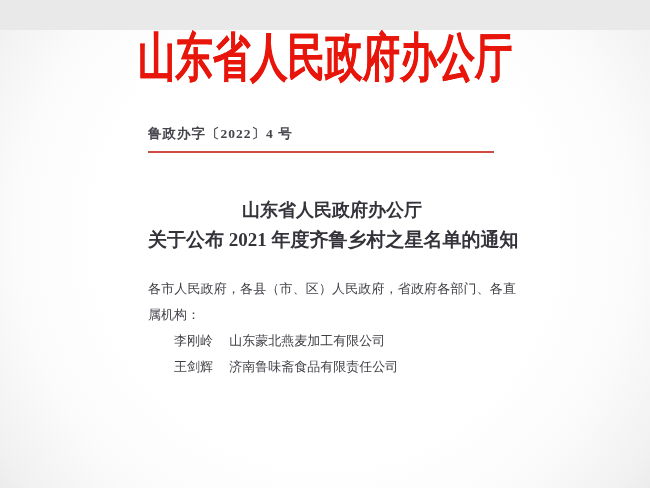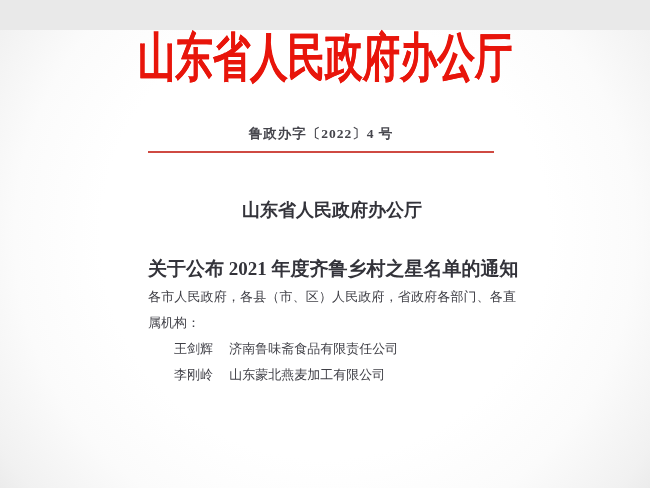--- a/index.html
+++ b/index.html
@@ -13,37 +13,37 @@
     background: radial-gradient(circle at 50% 42%, #ffffff 52%, #fbfbfb 72%, #f1f1f1 90%, #e7e7e7 100%);
   }
   .letterhead {
     margin-top: 30px; height: 56px; line-height: 56px;
     text-align: center; font-weight: bold; font-size: 52px;
     color: #e8150b; white-space: nowrap;
     transform: scaleX(0.72); transform-origin: 50% 50%;
     text-shadow: 0.5px 0 0 #e8150b;
   }
   .docnum-block {
-    margin: 40px 0 16px 148px; width: 346px; text-align: center;
+    margin: 40px 0 16px 148px; width: 346px; text-align: left;
   }
   .docnum {
     font-size: 13.5px; line-height: 16px; color: #45454c; letter-spacing: 1px;
     font-weight: bold;
   }
   .red-rule {
     margin-top: 9px; height: 2px; background: #cf4a42; border: 0;
   }
   .content {
     margin-left: 148px; width: 368px;
   }
   .notice-title { margin-top: 42px; text-align: center; color: #33333a; }
   .notice-title .t1 { font-size: 18px; font-weight: bold; line-height: 30px; }
-  .notice-title .t2 { font-size: 19px; font-weight: bold; line-height: 30px; white-space: nowrap; margin-top: 29px; }
+  .notice-title .t2 { font-size: 19px; font-weight: bold; line-height: 30px; white-space: nowrap; }
   .body-text {
-    font-size: 13px; line-height: 26px;
+    margin-top: 21px; font-size: 13px; line-height: 26px;
     color: #3f3f46; text-align: justify;
   }
   .para-indent { text-indent: 2em; }
   .laureate-list { font-size: 13px; line-height: 26px; color: #3f3f46; }
   .laureate-row { padding-left: 2em; white-space: nowrap; }
   .laureate-name { display: inline-block; }
   .laureate-org { display: inline-block; margin-left: 13px; }
   .page-number {
     position: absolute; left: 415px; top: 457px; width: 96px;
     text-align: center; font-size: 13px; color: #55555c; letter-spacing: 3px;
@@ -67,26 +67,26 @@
       <div class="t1">山东省人民政府办公厅</div>
       <div class="t2">关于公布 2021 年度齐鲁乡村之星名单的通知</div>
     </div>
 
     <div class="body-text">
       <div>各市人民政府，各县（市、区）人民政府，省政府各部门、各直属机构：</div>
     </div>
 
     <div class="laureate-list">
       <div class="laureate-row">
+        <span class="laureate-name">李刚岭</span>
+        <span class="laureate-org">山东蒙北燕麦加工有限公司</span>
+      </div>
+      <div class="laureate-row">
         <span class="laureate-name">王剑辉</span>
         <span class="laureate-org">济南鲁味斋食品有限责任公司</span>
-      </div>
-      <div class="laureate-row">
-        <span class="laureate-name">李刚岭</span>
-        <span class="laureate-org">山东蒙北燕麦加工有限公司</span>
       </div>
     </div>
 
   </div>
 
   <div class="page-number">— 1 —</div>
 
 </div>
 
 </body></html>

